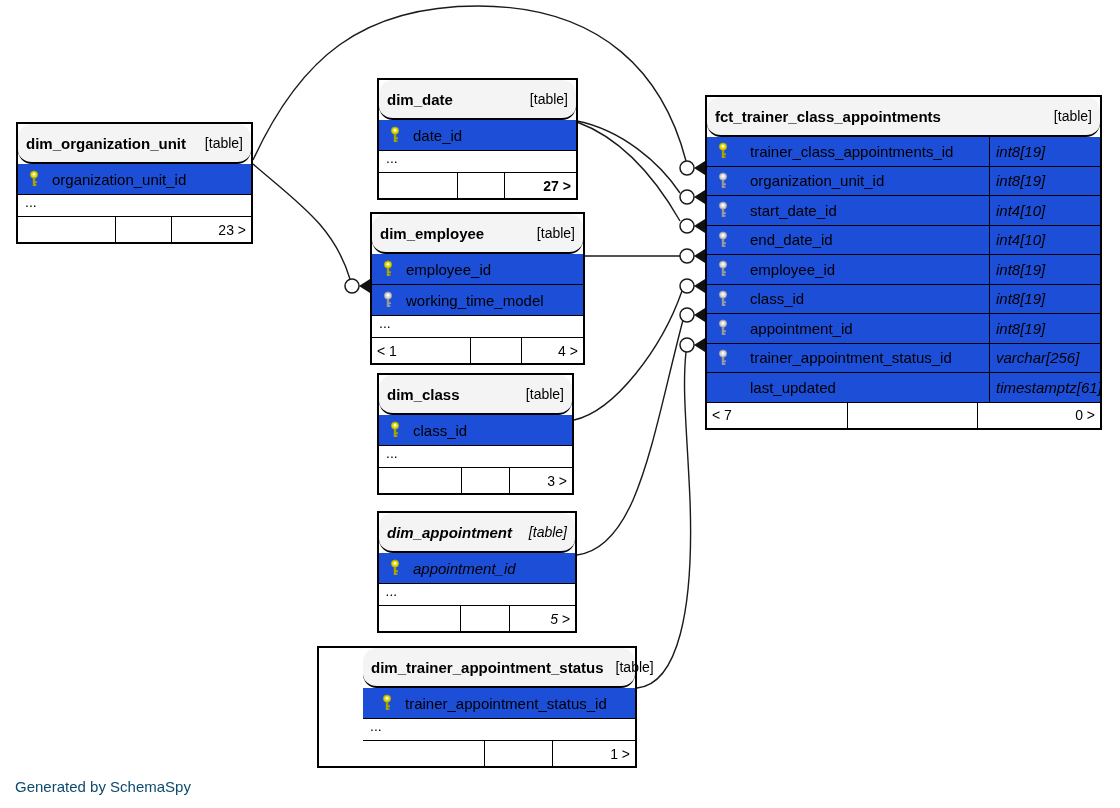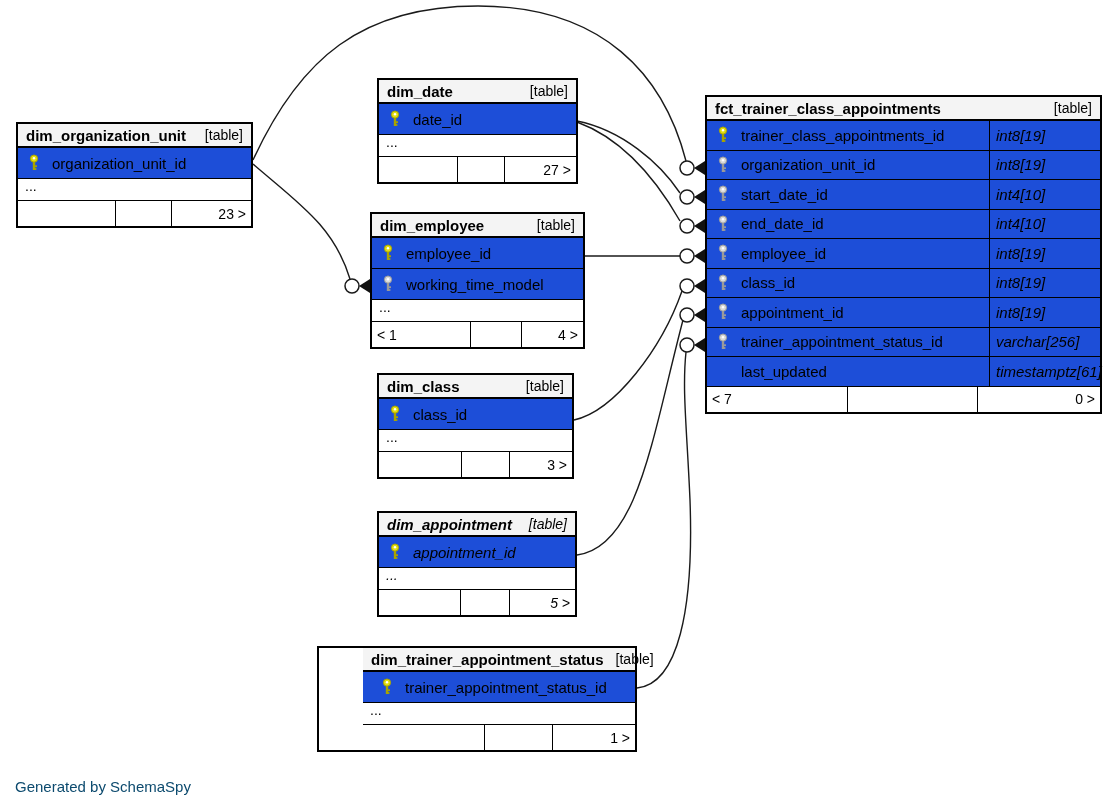--- a/index.html
+++ b/index.html
@@ -17,23 +17,24 @@
   svg.edges polygon.crowfoot { fill: #111111; stroke: none; }
 
   .dbtable {
     position: absolute;
     border: 2px solid #000;
     background: #fff;
     font-size: 15px;
   }
   .t-header {
     display: flex; align-items: center; justify-content: space-between;
-    height: 24px; padding: 0 8px;
+    height: 40px; padding: 0 8px;
     background: #f4f4f4;
     border-bottom: 2px solid #000;
+    border-radius: 14px;
   }
   .t-name { font-weight: bold; font-size: 15px; white-space: nowrap; }
   .t-badge { font-size: 14px; margin-left: 12px; white-space: nowrap; }
   .t-row {
     display: flex; align-items: center;
     height: 31px;
     border-bottom: 1.5px solid #000;
     padding-left: 9px;
     background: #1d4ed8;
   }
@@ -41,21 +42,21 @@
   .keyicon { width: 14px; height: 18px; margin-right: 11px; flex: 0 0 14px; }
   .nokey { width: 14px; margin-right: 11px; flex: 0 0 14px; }
   .col-name { white-space: nowrap; }
   .col-type-cell {
     height: 100%; display: flex; align-items: center;
     border-left: 1.5px solid #000;
     padding-left: 6px;
     white-space: nowrap;
     font-style: italic;
   }
-  .fct .name-cell { display: flex; align-items: center; width: 273px; flex: 0 0 273px; height: 100%; }
+  .fct .name-cell { display: flex; align-items: center; width: 273px; flex: 0 0 273px; height: 100%; gap: 9px; }
   .t-ellipsis {
     height: 22px; display: flex; align-items: flex-start;
     padding-left: 7px; font-size: 14px; line-height: 14px;
     border-bottom: 1.5px solid #000;
   }
   .t-footer { display: grid; height: 25px; font-size: 14px; }
   .f-cell { display: flex; align-items: center; padding: 0 5px; border-right: 1.5px solid #000; }
   .f-cell:last-child { border-right: none; justify-content: flex-end; }
   .f-cell.left { justify-content: flex-start; }
   .footnote {
@@ -141,21 +142,21 @@
       <span class="t-name">dim_date</span>
       <span class="t-badge">[table]</span>
     </div>
     <div class="t-row">
       <svg class="keyicon" viewBox="0 0 14 18">
           <use href="#key-shape" fill="#e3de12" stroke="#a8a400" stroke-width="1"></use>
         </svg>
       <span class="col-name">date_id</span>
     </div>
     <div class="t-ellipsis">...</div>
-    <div class="t-footer" style="grid-template-columns: 40% 24% 36%;">
+    <div class="t-footer" style="grid-template-columns: 40% 24% 36%; font-weight: bold;">
       <span class="f-cell left"></span>
       <span class="f-cell"></span>
       <span class="f-cell">27 &gt;</span>
     </div>
   </div>
 
   <div class="dbtable" style="left:370px; top:212px; width:215px;">
     <div class="t-header">
       <span class="t-name">dim_employee</span>
       <span class="t-badge">[table]</span>

